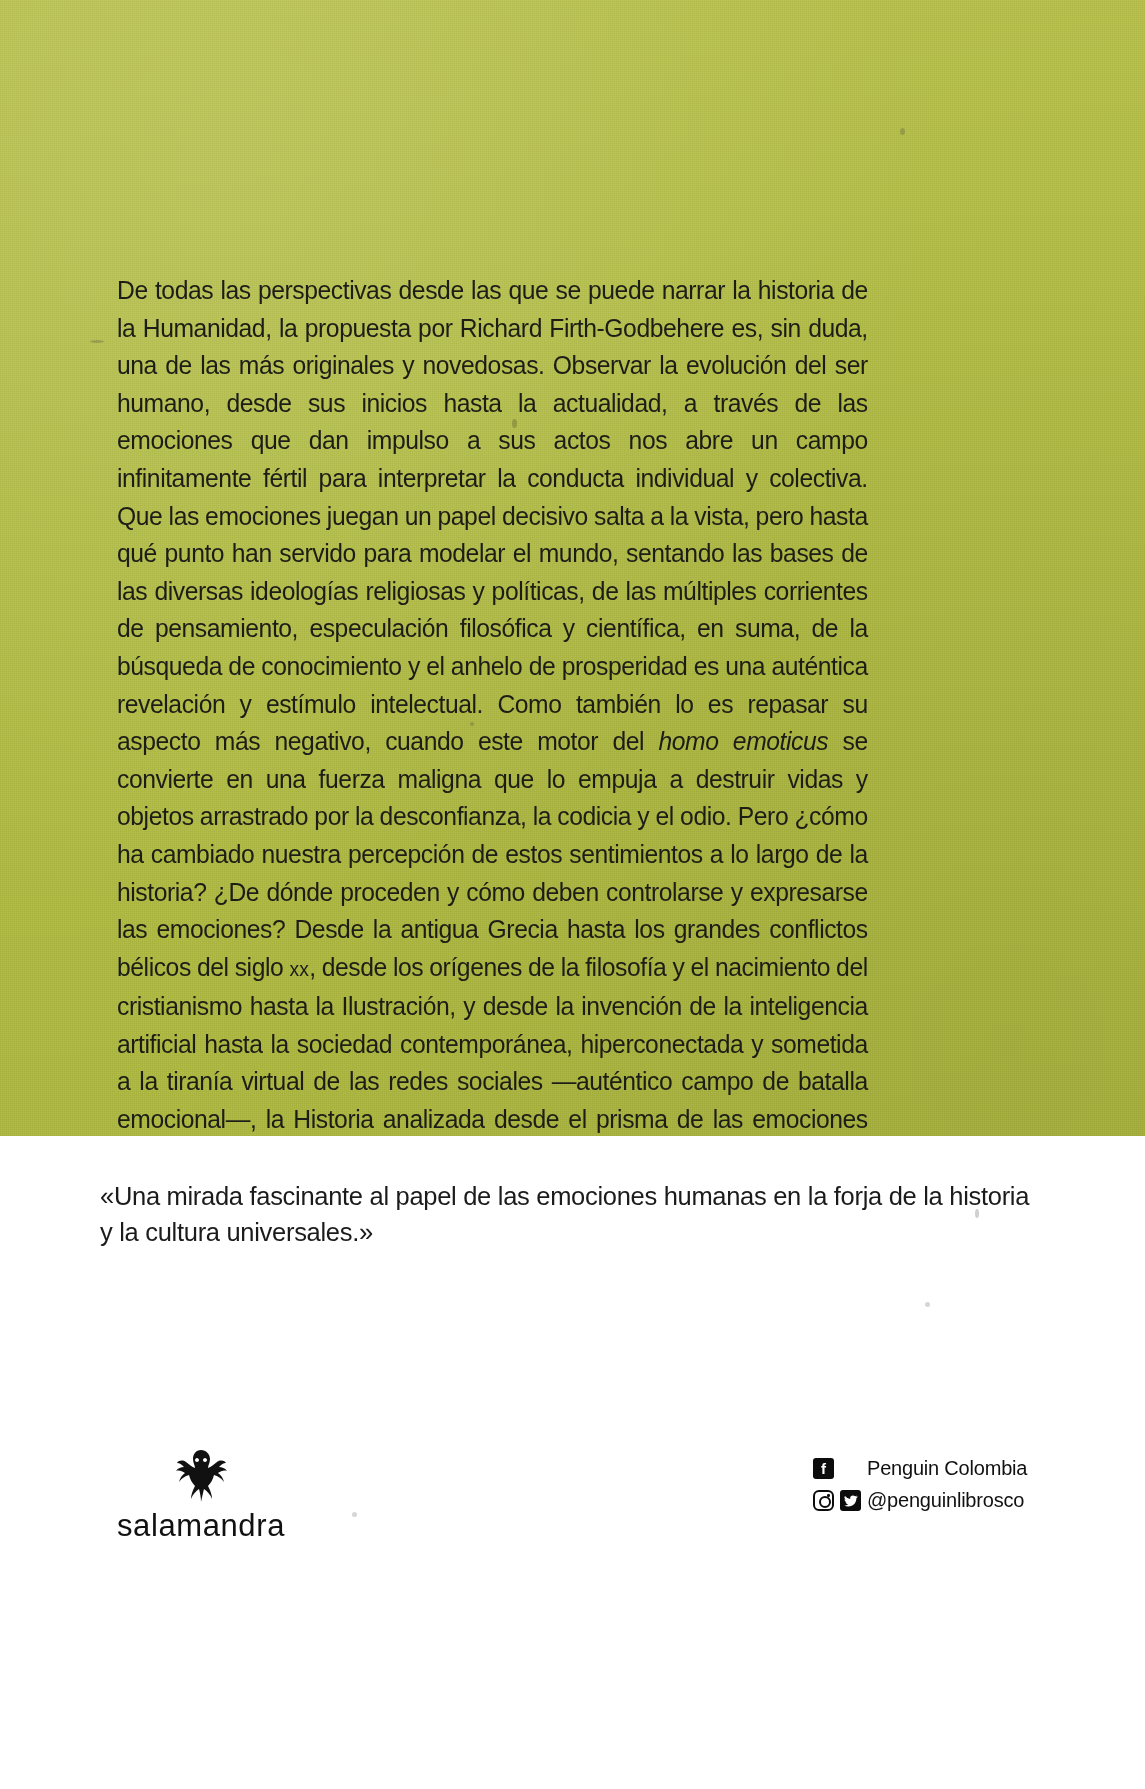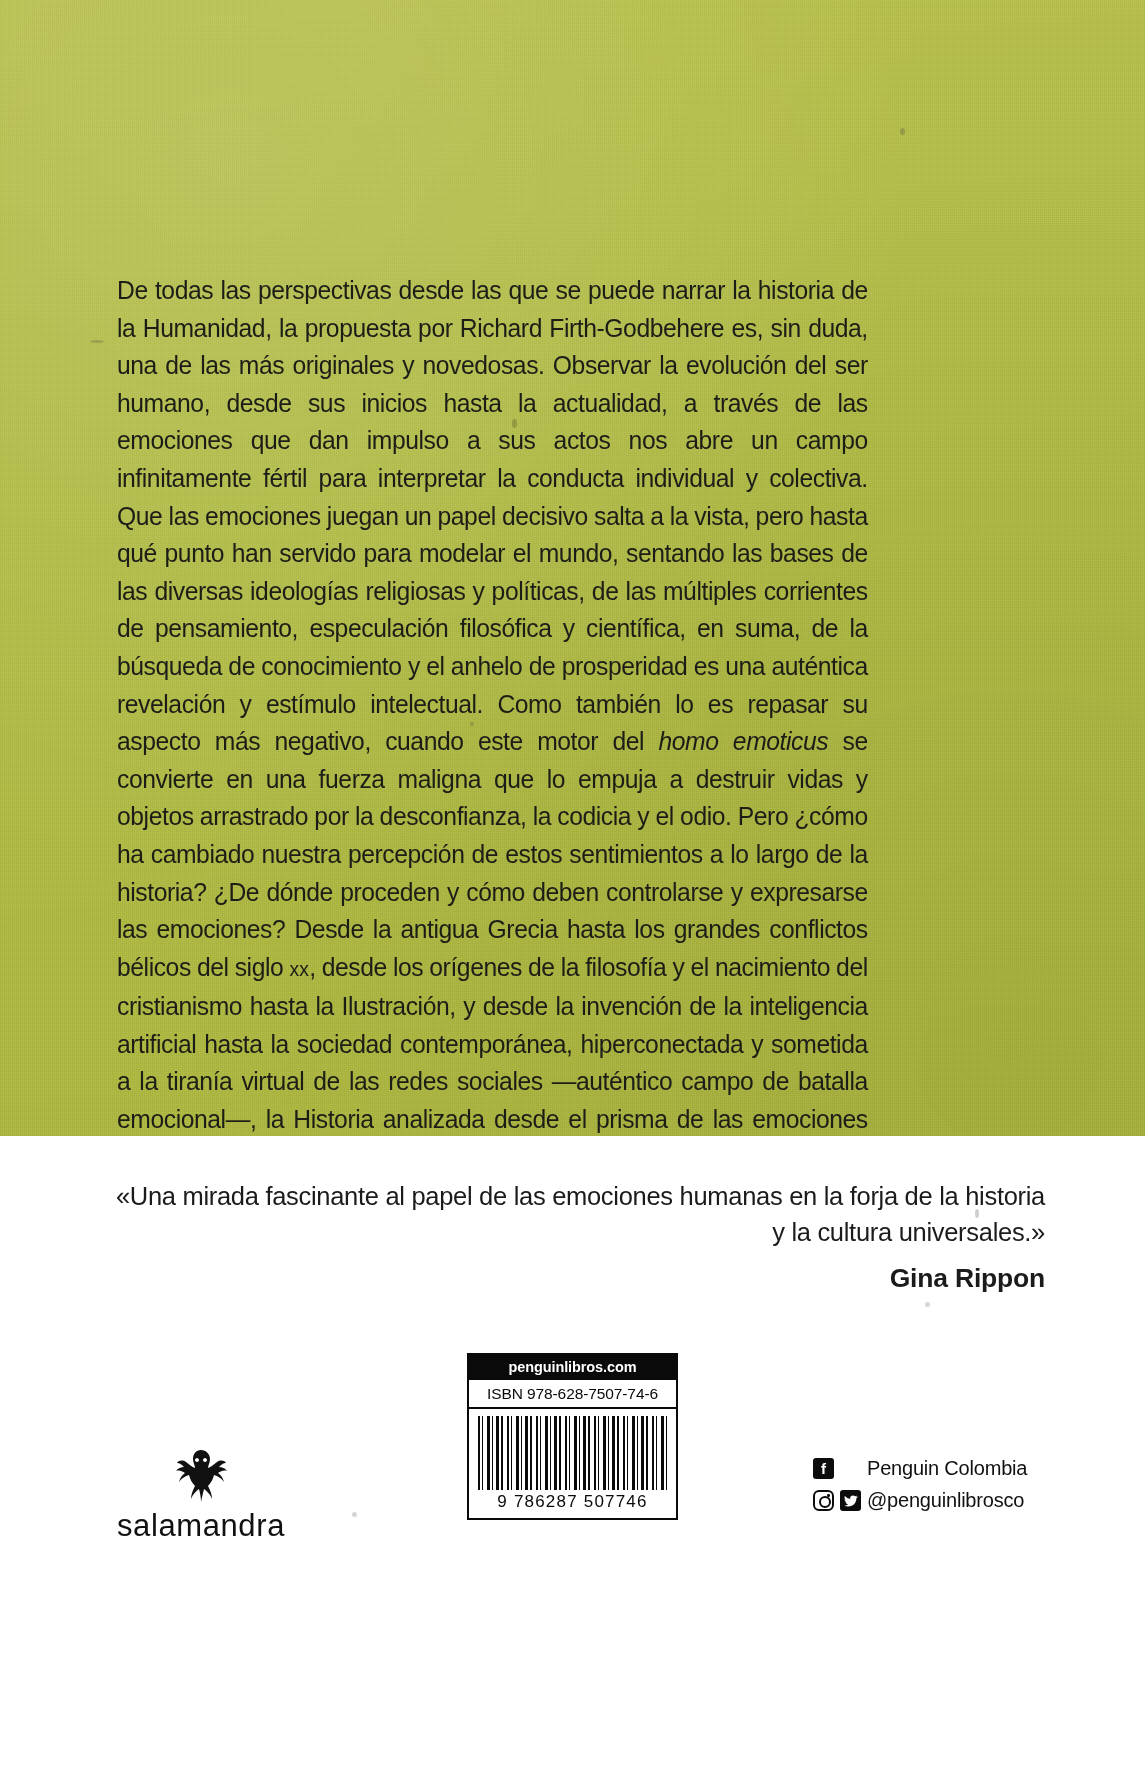--- a/index.html
+++ b/index.html
@@ -97,21 +97,21 @@
     width: 1145px;
     height: 653px;
     background: #ffffff;
   }
 
   .endorsement {
     position: absolute;
     left: 100px;
     top: 42px;
     width: 945px;
-    text-align: right;
+    text-align: left;
     color: #1b1b1b;
     font-family: "Liberation Sans", sans-serif;
     font-size: 25.5px;
     line-height: 36px;
     letter-spacing: -0.3px;
   }
   .endorsement .attrib {
     display: block;
     margin-top: 10px;
     font-weight: bold;
@@ -280,29 +280,22 @@
     <div class="speck" style="left:900px; top:128px; width:5px; height:7px;"></div>
     <div class="speck" style="left:512px; top:419px; width:5px; height:9px; background:rgba(90,85,40,0.35);"></div>
     <div class="speck" style="left:470px; top:722px; width:4px; height:4px;"></div>
     <div class="speck" style="left:90px; top:340px; width:14px; height:3px;"></div>
   </div>
 
   <div class="white-section">
 
     <div class="endorsement">
       <span>«Una mirada fascinante al papel de las emociones humanas en la forja de la historia y la cultura universales.»</span>
-      <span class="attrib">Gina Rippon</span>
     </div>
 
-    <div class="barcode-block">
-      <div class="barcode-head">penguinlibros.com</div>
-      <div class="barcode-isbn">ISBN 978-628-7507-74-6</div>
-      <div class="barcode-bars"></div>
-      <div class="barcode-digits">9 786287 507746</div>
-    </div>
 
     <div class="publisher-logo">
       <svg class="lizard" width="64" height="60" viewBox="0 0 64 60">
         <path d="M32 4 C27 4 24 8 24 13 C24 17 26 19 26 22 C23 21 20 18 17 16 C14 14 10 14 8 17 C11 17 13 19 15 21 C12 21 9 22 7 25 C10 24 13 25 16 27 C13 29 11 32 10 36 C13 32 16 30 20 29 C21 33 23 37 26 40 C24 44 22 48 22 53 C24 48 27 45 30 43 C31 47 32 51 32 56 C33 51 34 47 35 43 C38 45 41 48 43 53 C43 48 41 44 39 40 C42 37 44 33 45 29 C49 30 52 32 55 36 C54 32 52 29 49 27 C52 25 55 24 58 25 C56 22 53 21 50 21 C52 19 54 17 57 17 C55 14 51 14 48 16 C45 18 42 21 39 22 C39 19 41 17 41 13 C41 8 37 4 32 4 Z M28 12 C29 12 30 13 30 14 C30 15 29 16 28 16 C27 16 26 15 26 14 C26 13 27 12 28 12 Z M36 12 C37 12 38 13 38 14 C38 15 37 16 36 16 C35 16 34 15 34 14 C34 13 35 12 36 12 Z" fill="#111111"></path>
       </svg>
       <div class="publisher-name">salamandra</div>
     </div>
 
     <div class="social">
       <div class="social-row">

